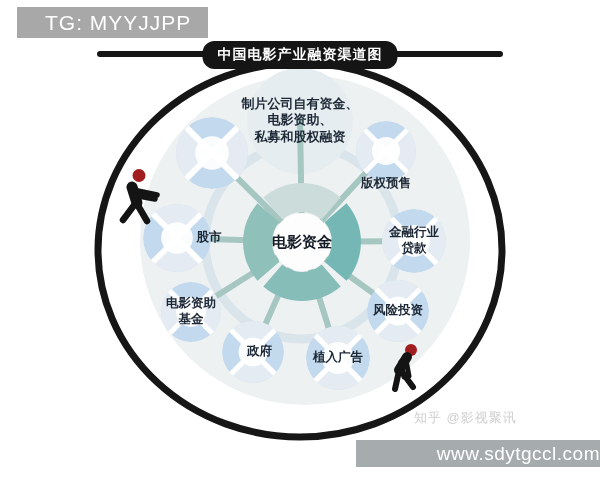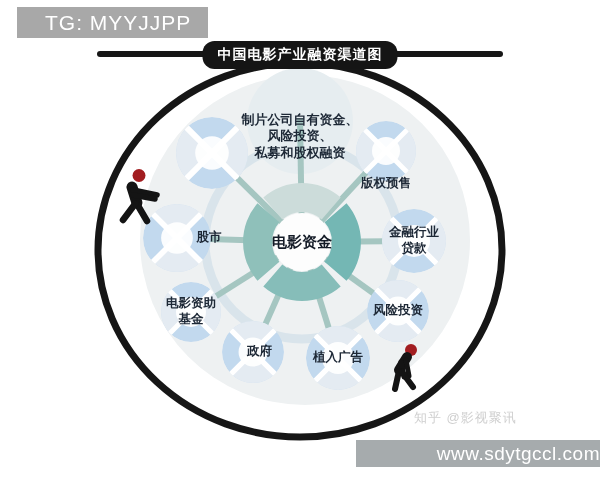--- a/index.html
+++ b/index.html
@@ -192,23 +192,23 @@
   </svg>
 
   <div class="tg-banner">
     <span>TG: MYYJJPP</span>
   </div>
 
   <div class="title-pill">
     <span>中国电影产业融资渠道图</span>
   </div>
 
-  <div class="node-label big" style="left:300px;top:136px;">
+  <div class="node-label big" style="left:300px;top:120px;">
     <div>制片公司自有资金、</div>
-    <div>风险投资、</div>
+    <div>电影资助、</div>
     <div>私募和股权融资</div>
   </div>
 
 
   <div class="node-label" style="left:386px;top:144px;margin-top:40px;">
     <div>版权预售</div>
   </div>
 
   <div class="node-label" style="left:177px;top:238px;margin-left:32px;">
     <div>股市</div>

